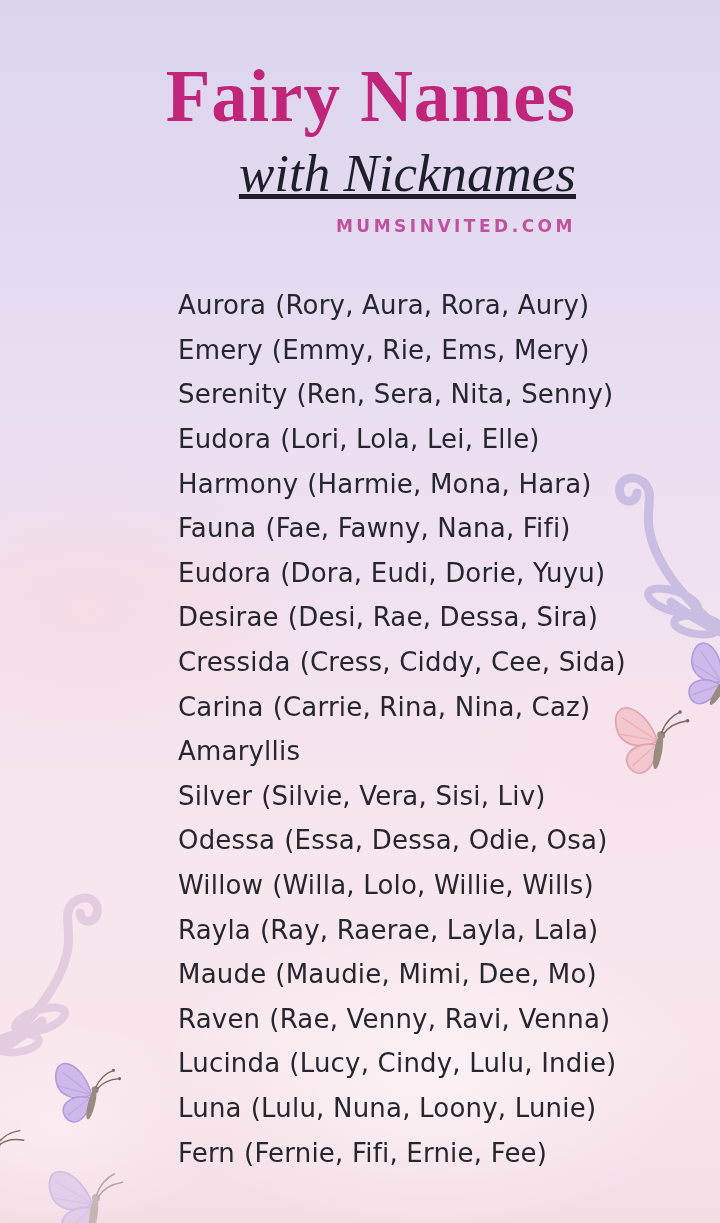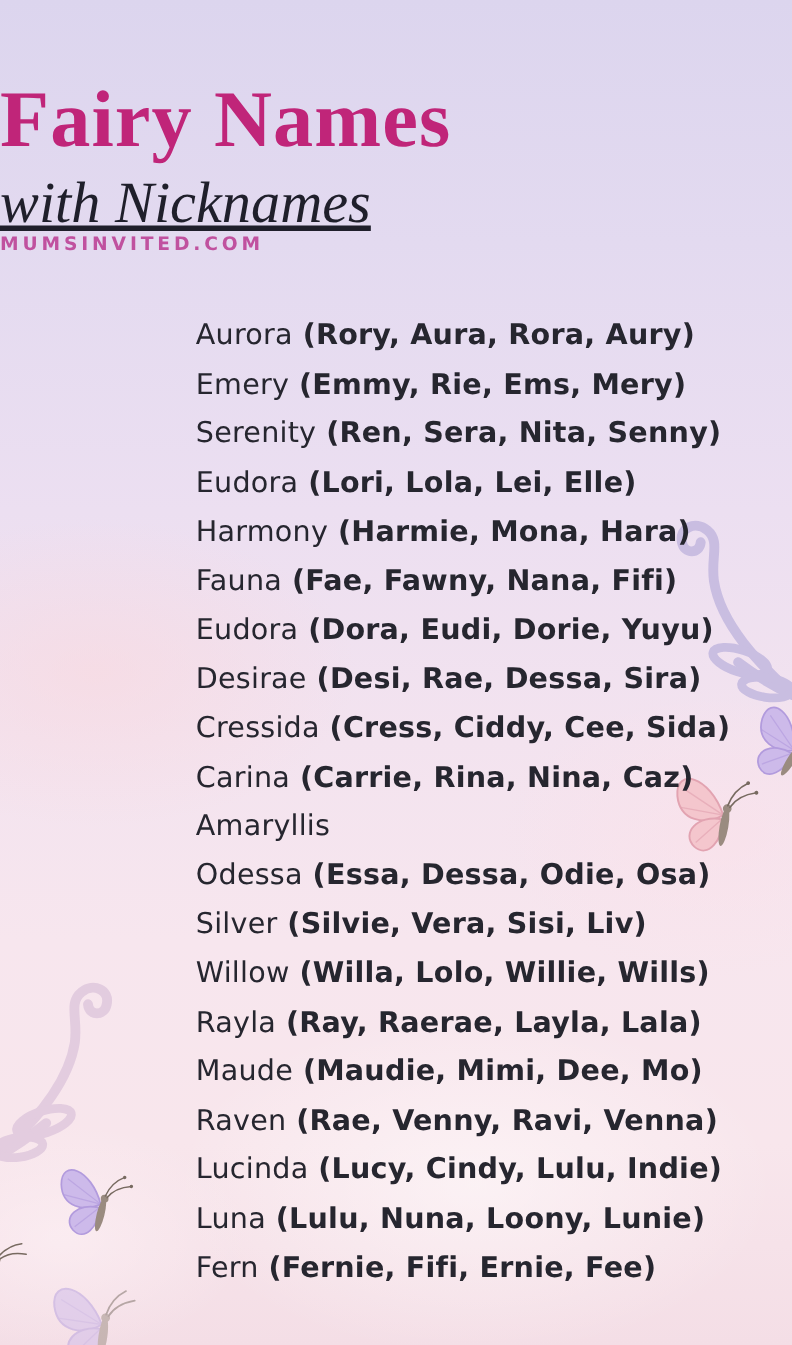--- a/index.html
+++ b/index.html
@@ -12,58 +12,59 @@
     overflow: hidden;
     font-family: "DejaVu Sans", sans-serif;
     background:
       radial-gradient(ellipse 340px 200px at 12% 50%, rgba(250,216,221,0.55), rgba(250,216,221,0) 70%),
       radial-gradient(ellipse 420px 240px at 60% 88%, rgba(255,252,252,0.55), rgba(255,252,252,0) 65%),
       radial-gradient(ellipse 300px 200px at 90% 62%, rgba(252,224,232,0.5), rgba(252,224,232,0) 65%),
       radial-gradient(ellipse 260px 160px at 8% 92%, rgba(255,245,248,0.5), rgba(255,245,248,0) 65%),
       linear-gradient(180deg, #dcd5ee 0%, #e3daf0 18%, #ecdff1 38%, #f3e3ef 55%, #f7e6ee 70%, #f8e6ec 85%, #f4dee6 100%);
   }
   
-  .header { position: absolute; top: 16px; left: 0; width: 576px; text-align: left; }
+  .header { position: absolute; top: 4px; left: 0; width: 576px; text-align: right; }
   .title {
     margin-top: 56px;
     font-family: "Liberation Serif", "DejaVu Serif", serif;
     font-weight: 700;
     font-size: 73px;
     line-height: 1.0;
     color: #c02579;
     letter-spacing: 1px;
   }
   .subtitle {
     margin-top: 14px;
     font-family: "Liberation Serif", "DejaVu Serif", serif;
     font-style: italic;
     font-weight: 500;
     font-size: 53px;
     line-height: 1.0;
     color: #1f1f2b;
     text-decoration: underline;
   }
   .source {
+    margin-top: 16px;
     font-size: 17px;
     font-weight: 700;
     letter-spacing: 3.5px;
     color: #c0519f;
   }
   
   .list { position: absolute; top: 283px; left: 178px; width: 540px; }
   .row {
     height: 44.6px;
     display: flex;
     align-items: center;
     font-size: 26px;
     color: #26262f;
     white-space: nowrap;
   }
   .nm { font-weight: 400; margin-right: 9px; letter-spacing: 0.2px; }
-  .nk { font-weight: 700; letter-spacing: 0.2px; text-align: right; }
+  .nk { font-weight: 400; letter-spacing: 0.2px; text-align: right; }
   
   .deco { position: absolute; pointer-events: none; }
   .flourish-tr { left: 597px; top: 462px; opacity: 0.85; }
   .flourish-bl { left: -10px; top: 878px; opacity: 0.75; }
   .bf-pink-right  { left: 606px; top: 686px; transform: rotate(-8deg); }
   .bf-lav-edge    { left: 676px; top: 633px; transform: rotate(14deg); }
   .bf-purple-bl   { left: 46px;  top: 1046px; transform: rotate(-4deg); }
   .bf-pink-edge   { left: -54px; top: 1100px; transform: rotate(10deg); }
   .bf-faint-bot   { left: 40px;  top: 1148px; opacity: 0.5; transform: rotate(-10deg); }
   .bf-pink .wing  { fill: #f4c6cd; stroke: #e2a3b1; stroke-width: 2; }
@@ -190,28 +191,28 @@
         <span class="nk">(Cress, Ciddy, Cee, Sida)</span>
       </div>
     <div class="row">
         <span class="nm">Carina</span>
         <span class="nk">(Carrie, Rina, Nina, Caz)</span>
       </div>
     <div class="row">
         <span class="nm">Amaryllis</span>
       </div>
     <div class="row">
+        <span class="nm">Silver</span>
+        <span class="nk">(Silvie, Vera, Sisi, Liv)</span>
+      </div>
+    <div class="row">
         <span class="nm">Odessa</span>
         <span class="nk">(Essa, Dessa, Odie, Osa)</span>
       </div>
     <div class="row">
-        <span class="nm">Silver</span>
-        <span class="nk">(Silvie, Vera, Sisi, Liv)</span>
-      </div>
-    <div class="row">
         <span class="nm">Willow</span>
         <span class="nk">(Willa, Lolo, Willie, Wills)</span>
       </div>
     <div class="row">
         <span class="nm">Rayla</span>
         <span class="nk">(Ray, Raerae, Layla, Lala)</span>
       </div>
     <div class="row">
         <span class="nm">Maude</span>
         <span class="nk">(Maudie, Mimi, Dee, Mo)</span>

